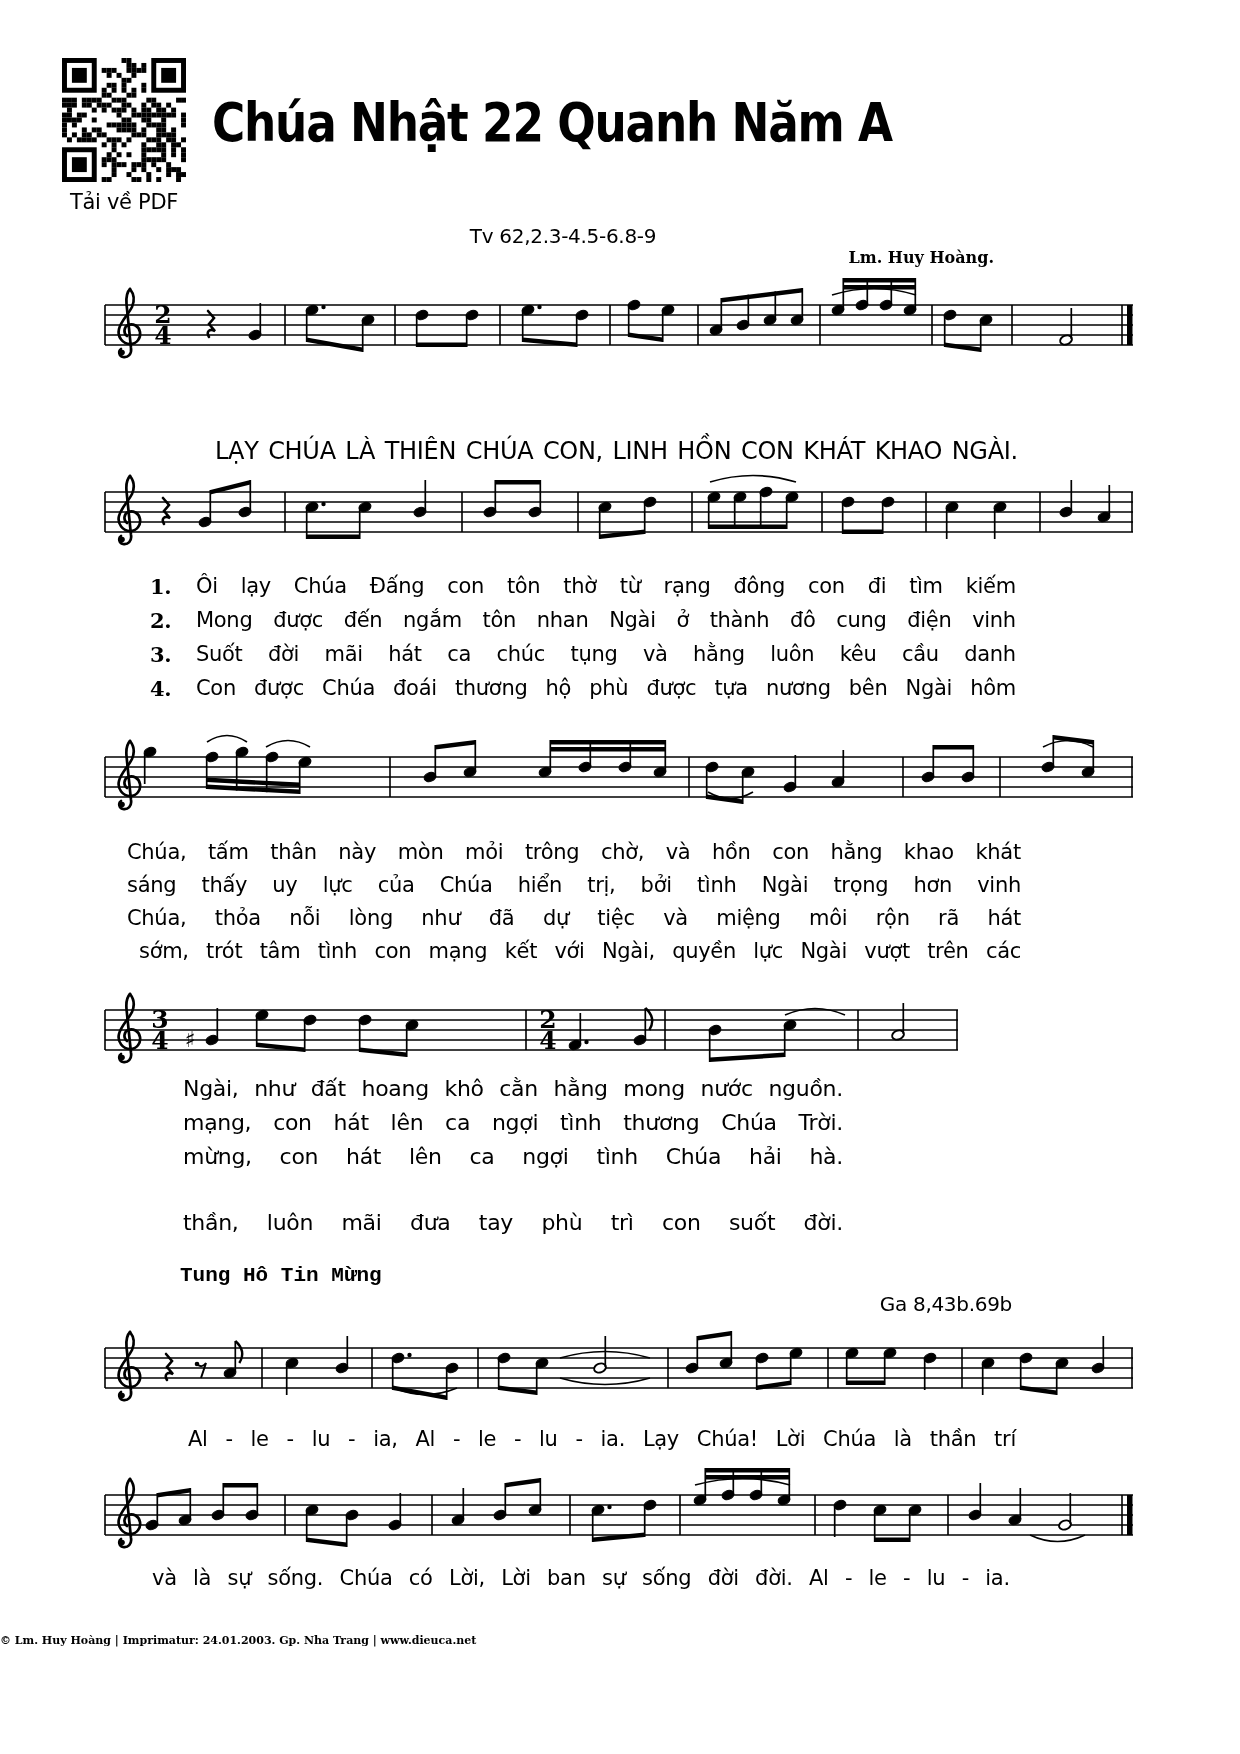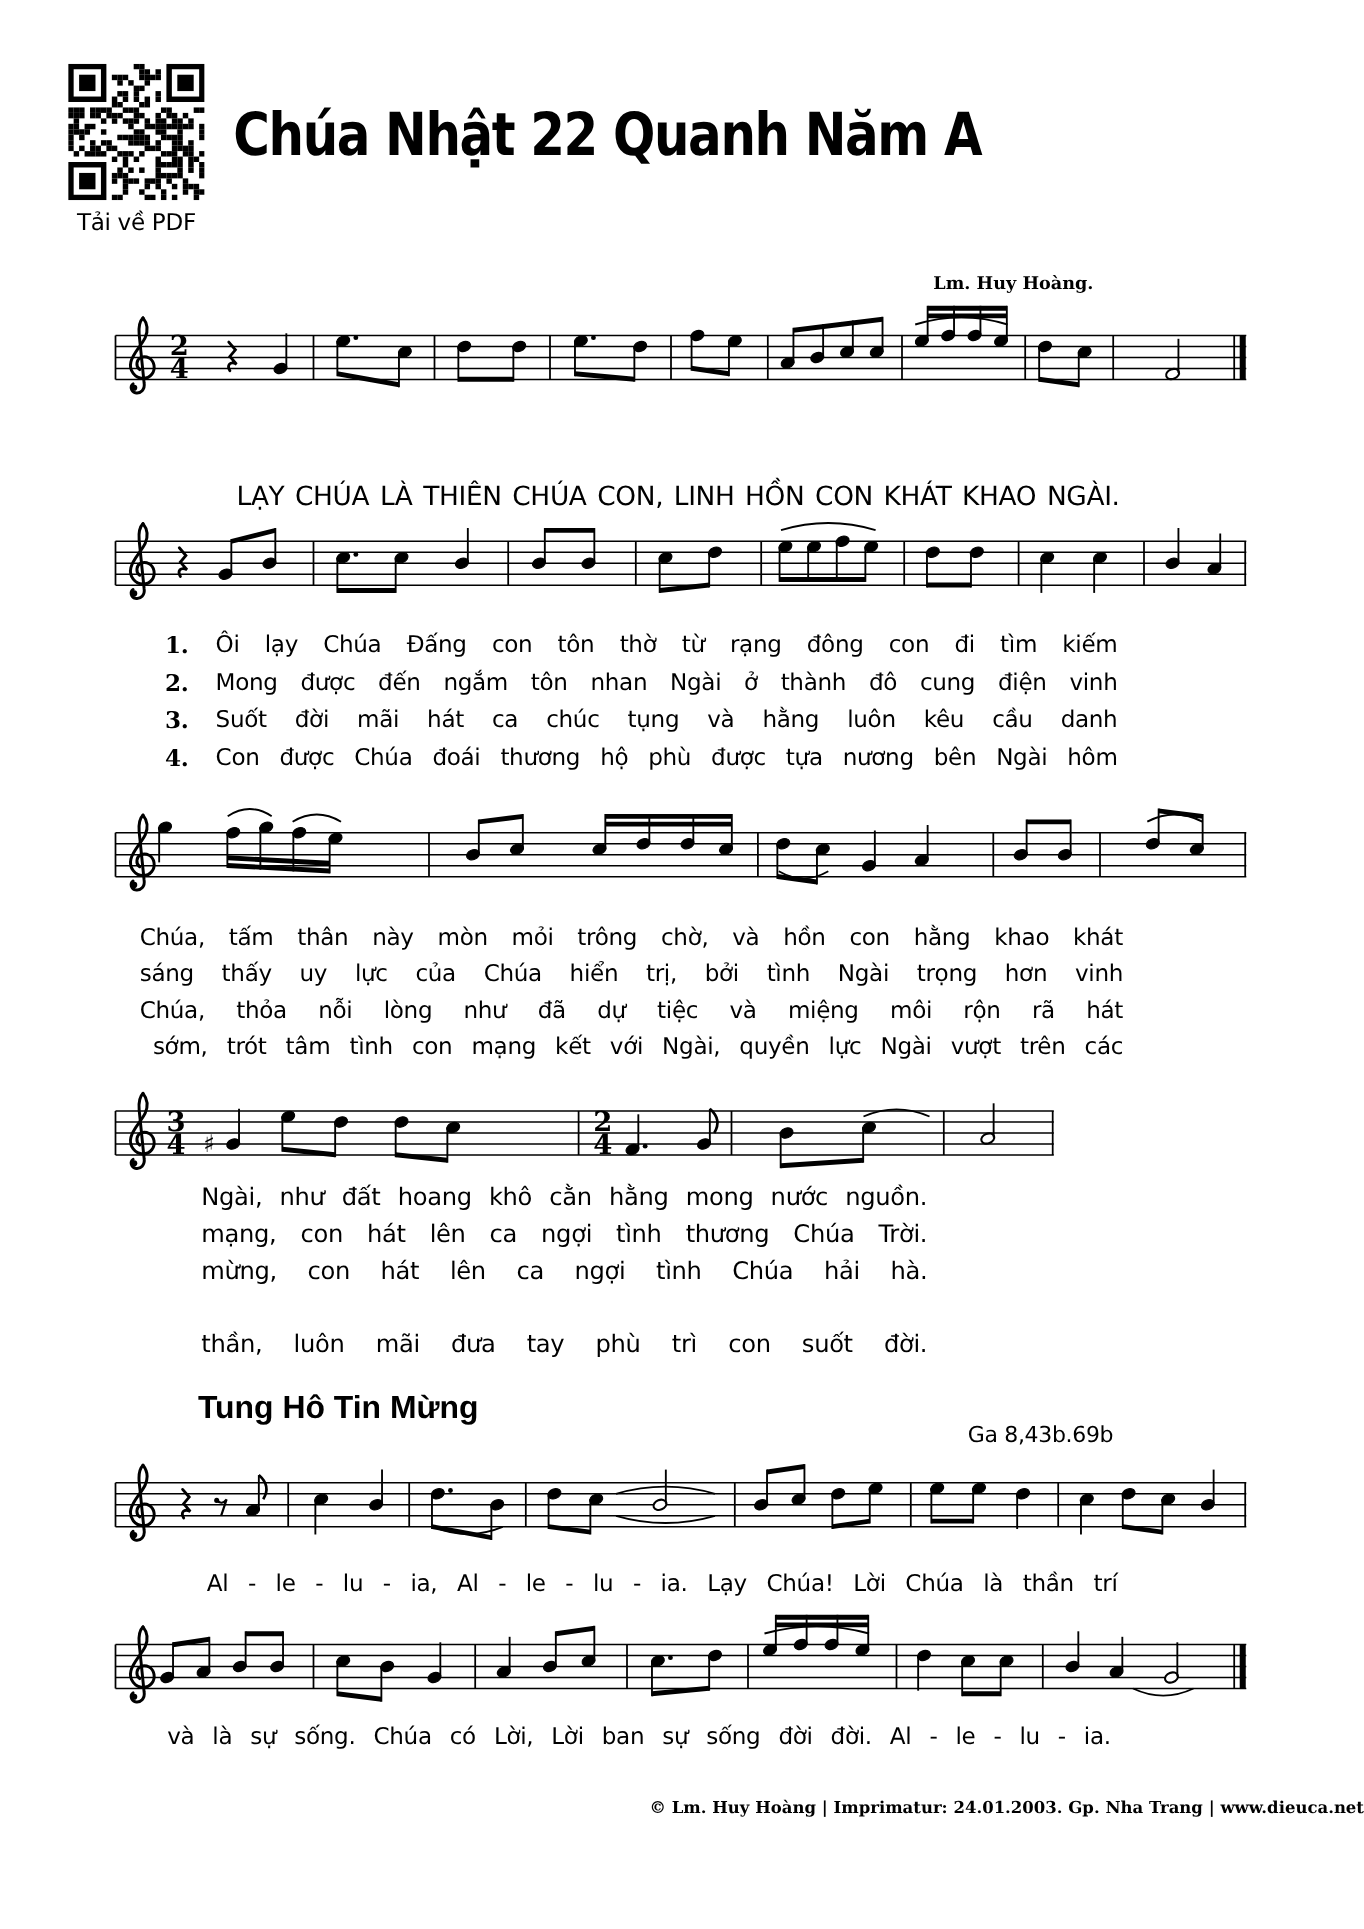--- a/index.html
+++ b/index.html
@@ -24,27 +24,27 @@
   .lyric-row{display:flex;align-items:flex-start;}
   .vnum{font-family:"DejaVu Serif","Liberation Serif",serif;font-weight:bold;font-size:21px;
         width:34px;flex:none;}
   .vwords{flex:1;display:flex;justify-content:space-between;margin-left:12px;white-space:nowrap;}
   #verse1-block{left:150px;top:574px;width:866px;font-size:21px;}
   #verse1-block .lyric-row{height:34px;}
   #verse2-block{left:127px;top:840px;width:894px;font-size:21px;}
   #verse2-block .lyric-row{height:33px;}
   #verse3-block{left:183px;top:1076px;width:660px;font-size:22px;}
   #verse3-block .lyric-row{height:34px;}
-  #gospel-heading{left:180px;top:1264px;font-family:Liberation Sans, sans-serif;
-                  font-weight:bold;font-size:29px;}
+  #gospel-heading{left:180px;top:1264px;font-family:Liberation Mono, monospace;
+                  font-weight:bold;font-size:21px;}
   #gospel-ref{right:228px;top:1292px;font-size:20px;letter-spacing:-0.3px;}
   #alleluia-1{left:188px;top:1427px;width:828px;font-size:21px;}
   #alleluia-2{left:152px;top:1566px;width:858px;font-size:21px;}
-  #footer{left:0;top:1634px;width:100%;text-align:right;
-          font-family:"DejaVu Serif","Liberation Serif",serif;font-weight:bold;font-size:15px;}
+  #footer{left:0;top:1634px;width:100%;text-align:left;
+          font-family:"DejaVu Serif","Liberation Serif",serif;font-weight:bold;font-size:11px;}
 </style>
 </head>
 <body>
 
 <div class="page">
   <svg id="music-svg" width="1240" height="1754">
       <g>
         <line x1="105" y1="305" x2="1133" y2="305" stroke="#000" stroke-width="1.4"></line>
         <line x1="105" y1="315" x2="1133" y2="315" stroke="#000" stroke-width="1.4"></line>
         <line x1="105" y1="325" x2="1133" y2="325" stroke="#000" stroke-width="1.4"></line>
@@ -663,20 +663,21 @@
         <rect x="94.24" y="4.96" width="24.8" height="24.8" fill="#fff"></rect>
         <rect x="99.2" y="9.92" width="14.879999999999999" height="14.879999999999999" fill="#000"></rect>
         <rect x="0" y="89.28" width="34.72" height="34.72" fill="#000"></rect>
         <rect x="4.96" y="94.24" width="24.8" height="24.8" fill="#fff"></rect>
         <rect x="9.92" y="99.2" width="14.879999999999999" height="14.879999999999999" fill="#000"></rect>
       </svg>
   </div>
   <div class="ovl" id="qr-label">Tải về PDF</div>
 
   <h1 class="ovl" id="title" style="margin:0">Chúa Nhật 22 Quanh Năm A</h1>
+  <div class="ovl" id="subtitle">Tv 62,2.3-4.5-6.8-9</div>
   <div class="ovl" id="composer">Lm. Huy Hoàng.</div>
 
   <div class="ovl lyric" id="refrain">
       <span>LẠY</span>
       <span>CHÚA</span>
       <span>LÀ</span>
       <span>THIÊN</span>
       <span>CHÚA</span>
       <span>CON,</span>
       <span>LINH</span>

